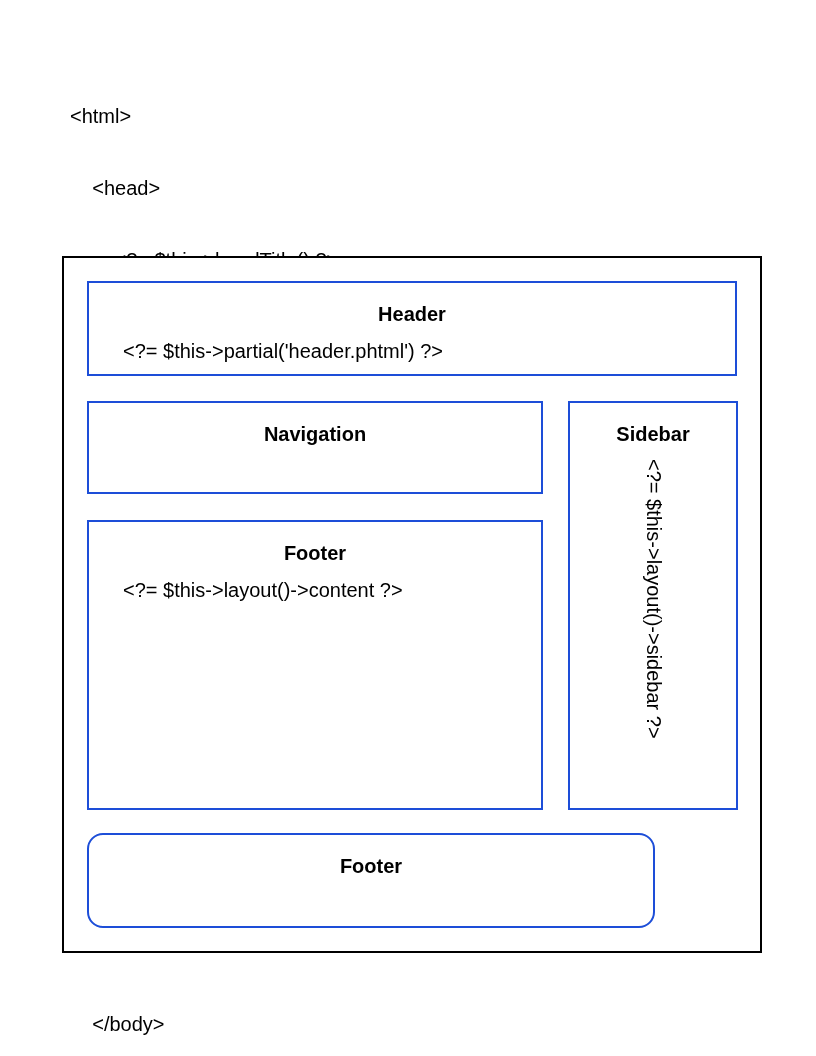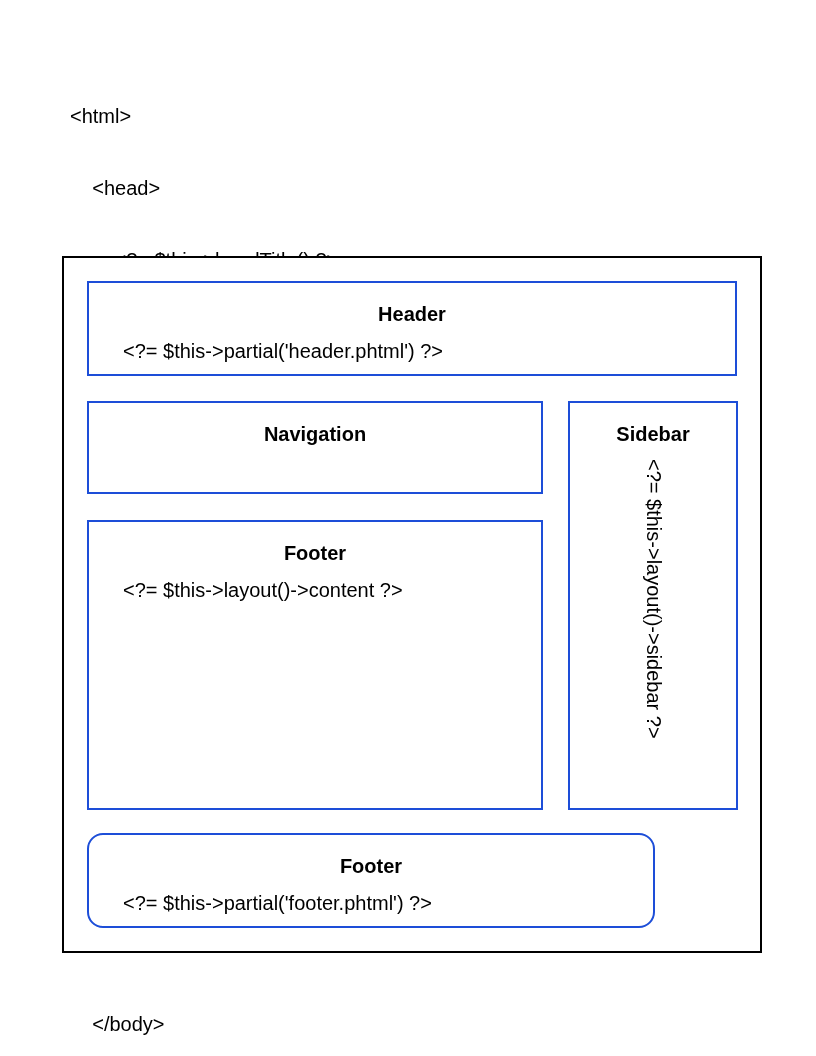--- a/index.html
+++ b/index.html
@@ -95,21 +95,20 @@
     <div class="box-code">&lt;?= $this-&gt;layout()-&gt;content ?&gt;</div>
   </div>
 
   <div class="box box-sidebar">
     <div class="box-title">Sidebar</div>
     <div class="sidebar-vertical-code">&lt;?= $this-&gt;layout()-&gt;sidebar ?&gt;</div>
   </div>
 
   <div class="box box-footer">
     <div class="box-title">Footer</div>
-    <div class="box-code">&lt;?= $this-&gt;partial('footer.phtml') ?&gt;</div>
   </div>
 
 </div>
 
 <div class="code-block code-bottom">
   <div>    &lt;/body&gt;</div>
   
 </div>
 
 </body></html>

